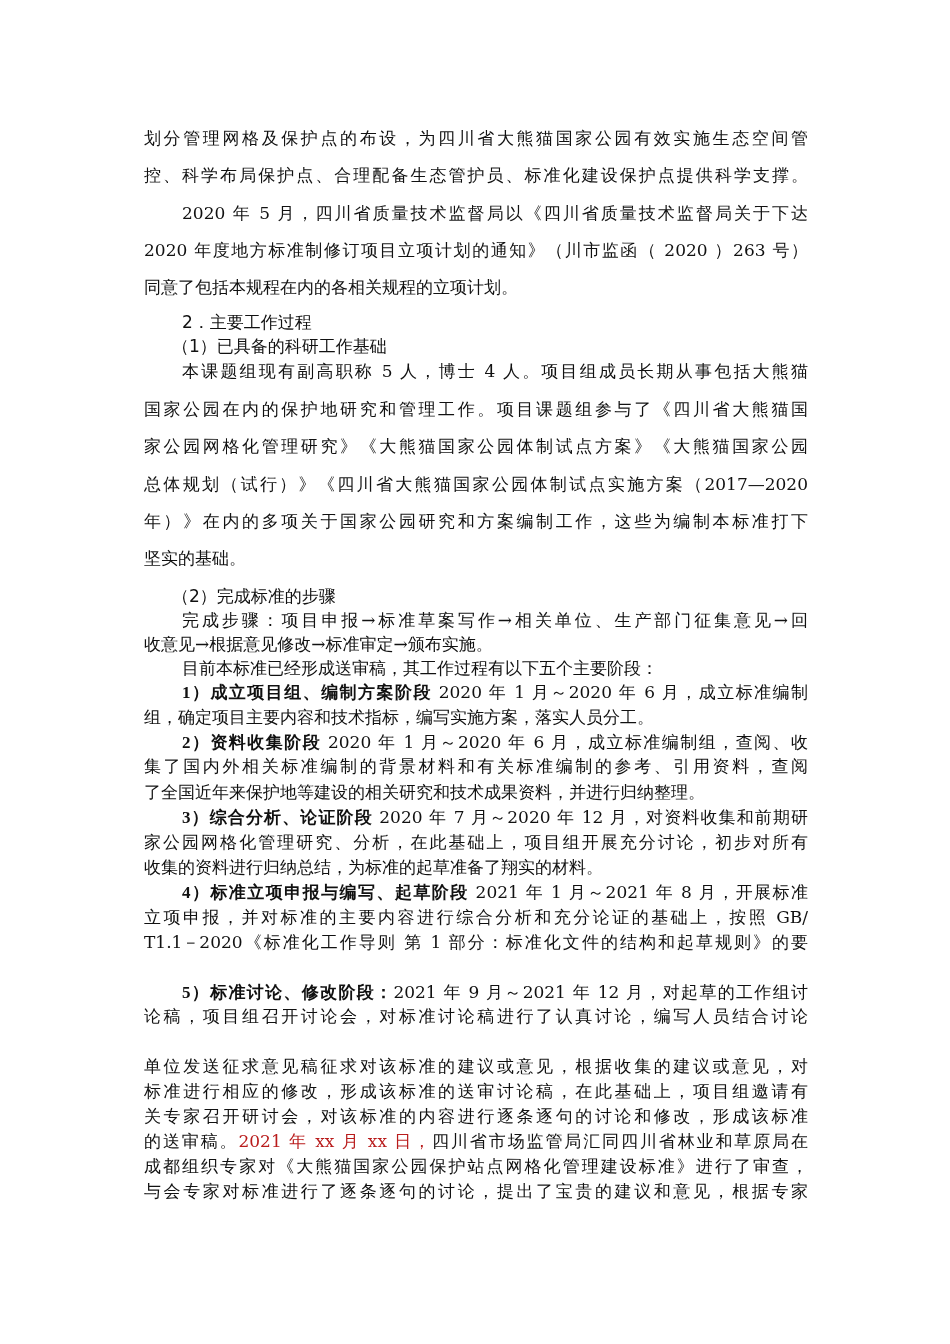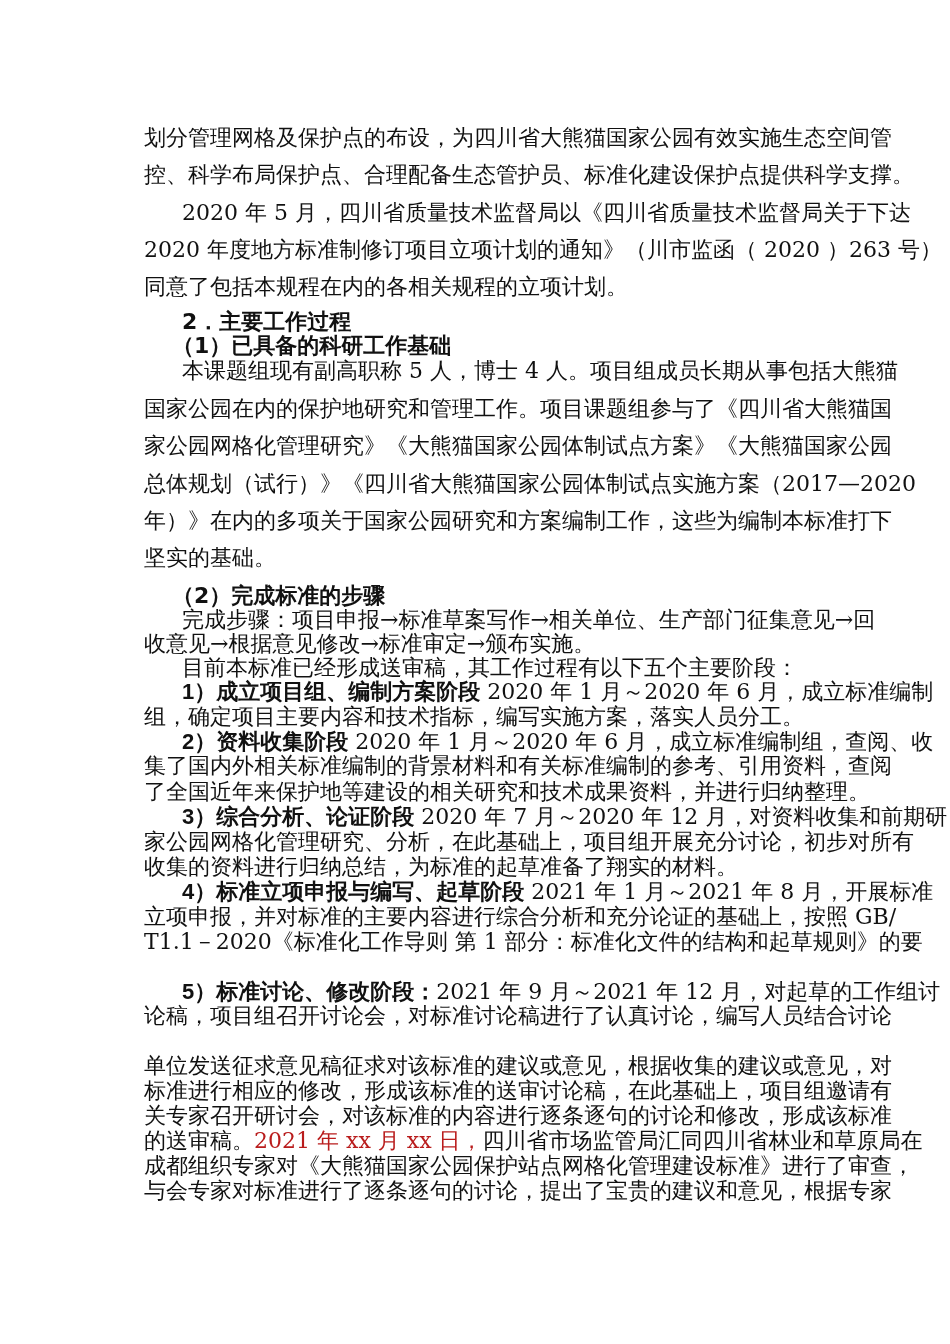--- a/index.html
+++ b/index.html
@@ -1,24 +1,24 @@
 <!DOCTYPE html>
 <html><head>
 <meta charset="utf-8">
 <style>
   html, body { margin: 0; padding: 0; background: #ffffff; }
   body { width: 950px; height: 1344px; position: relative; overflow: hidden;
          font-family: "DejaVu Serif", "Liberation Serif", serif; color: #111; }
   .page { position: absolute; left: 0; top: 0; width: 950px; height: 1344px; }
-  .ln { position: absolute; left: 144px; width: 664px; font-size: 22px; line-height: 24px;
+  .ln { position: absolute; left: 144px; width: 664px; font-size: 17px; line-height: 24px;
         white-space: nowrap; text-align: justify; text-align-last: justify; letter-spacing: 0px; }
   .ln.last { text-align-last: left; }
   .ln.ind { left: 182px; width: 626px; }
-  .ln.h { font-weight: bold; font-family: "DejaVu Sans", "Liberation Sans", sans-serif; text-align-last: left; }
-  .b { font-weight: bold; font-family: Liberation Sans, sans-serif; }
+  .ln.h { font-weight: normal; font-family: "DejaVu Sans", "Liberation Sans", sans-serif; text-align-last: left; }
+  .b { font-weight: bold; font-family: Liberation Serif, serif; }
   .red { color: #b91c1c; }
 </style>
 </head>
 <body>
 
 <div class="page">
 
   <div class="ln" style="top:126px">划分管理网格及保护点的布设，为四川省大熊猫国家公园有效实施生态空间管</div>
   <div class="ln" style="top:163px">控、科学布局保护点、合理配备生态管护员、标准化建设保护点提供科学支撑。</div>
 

